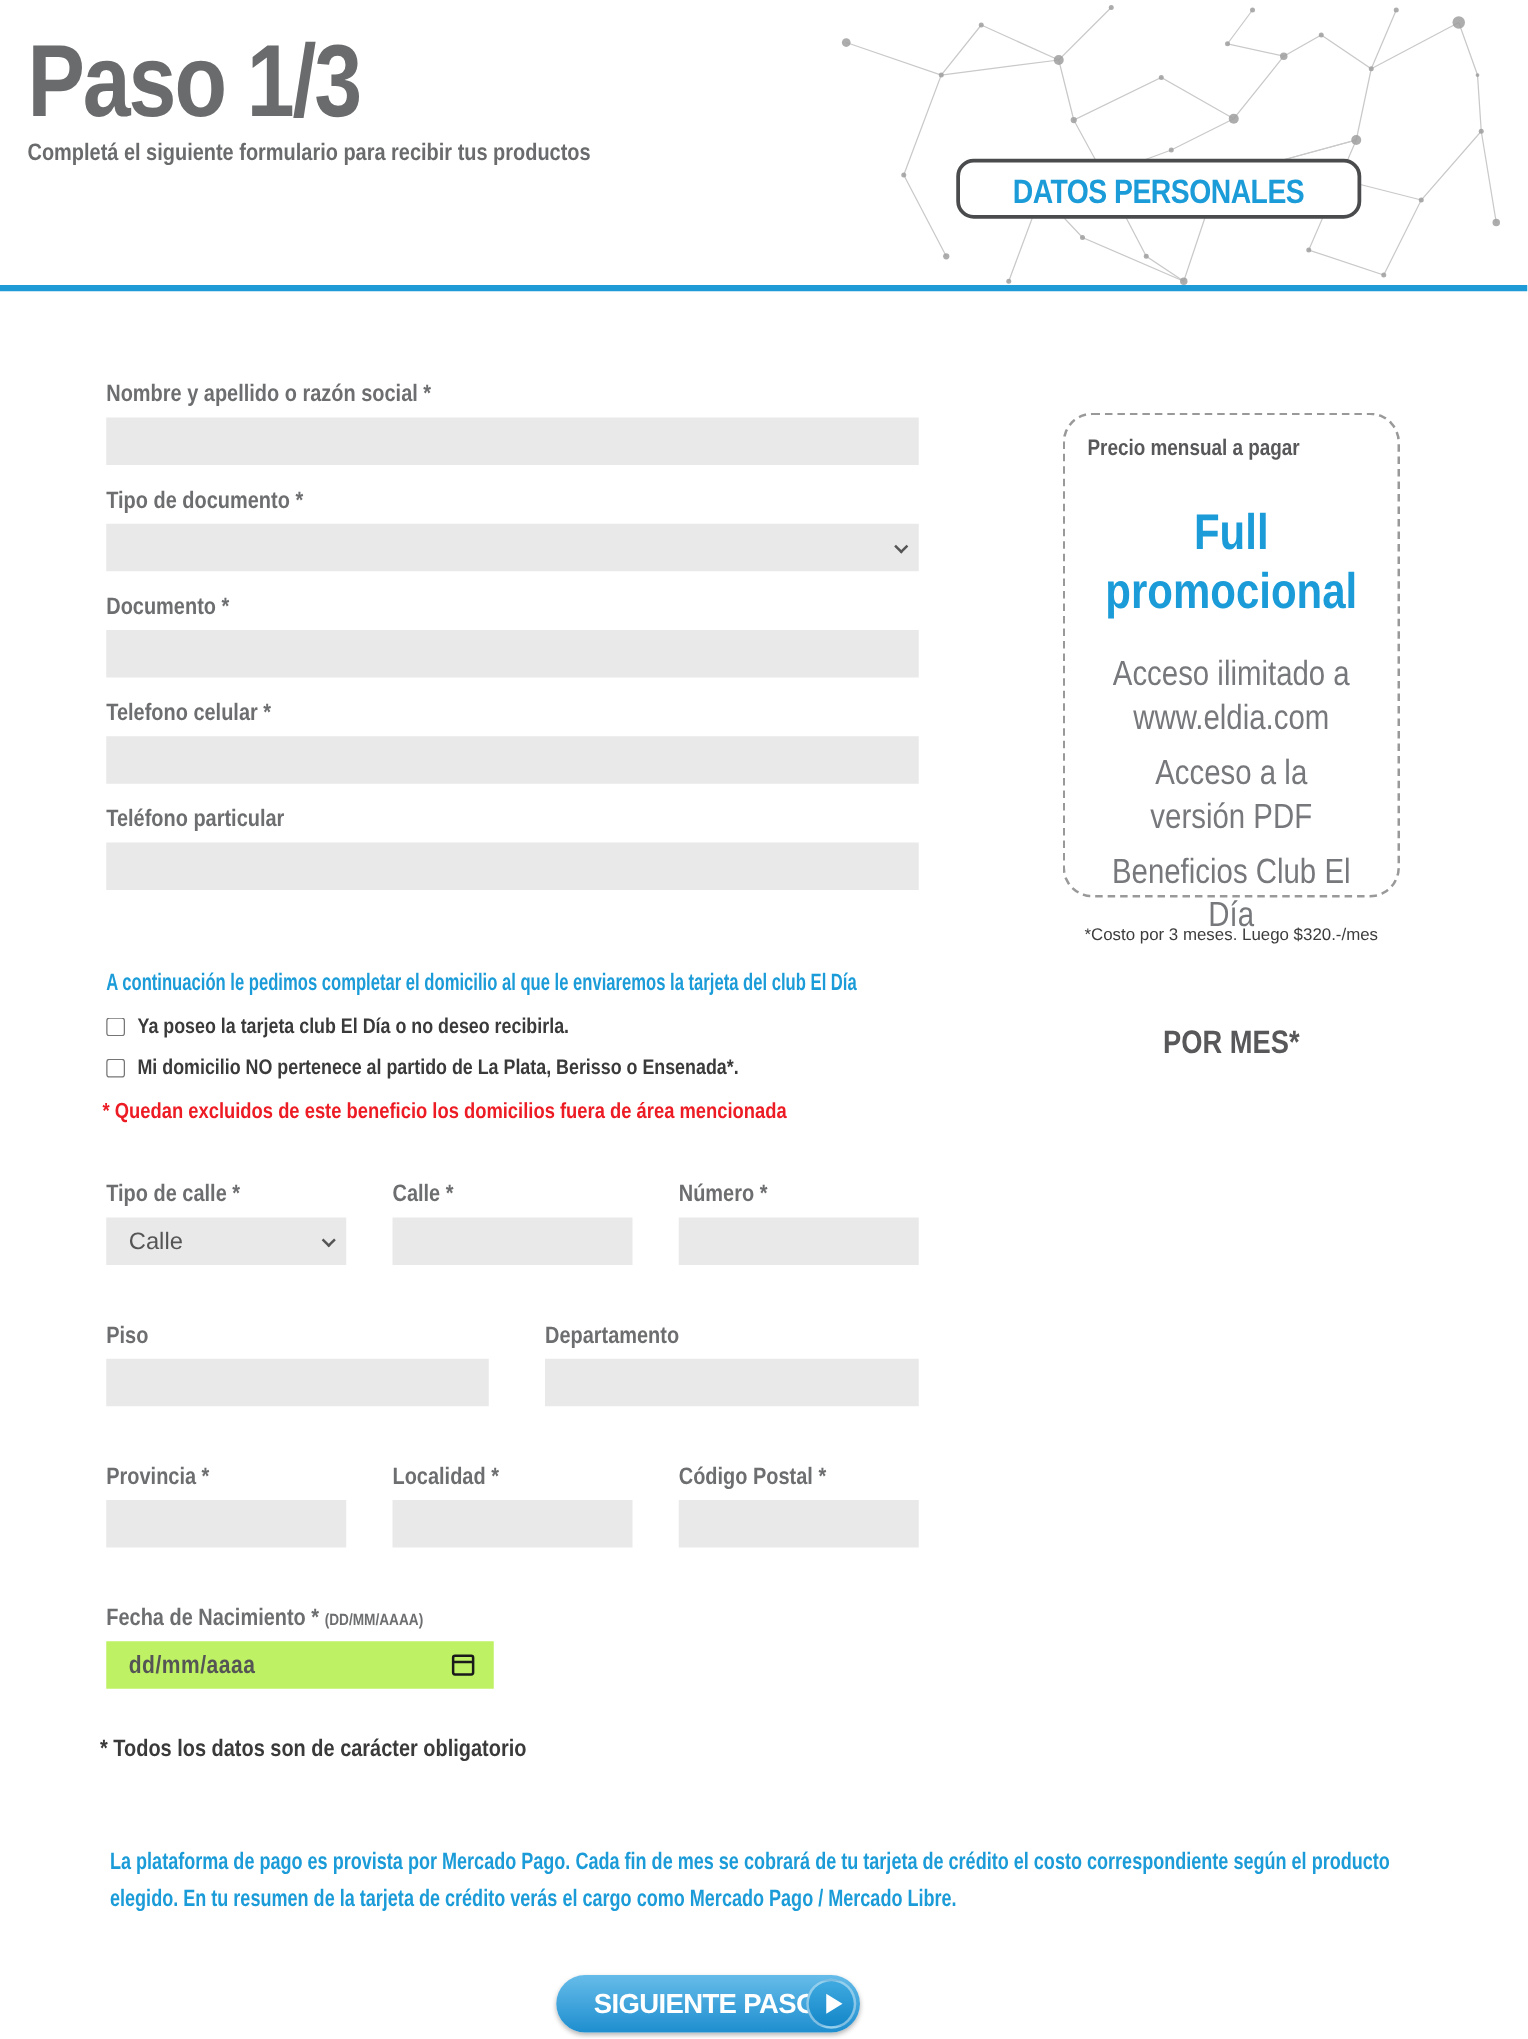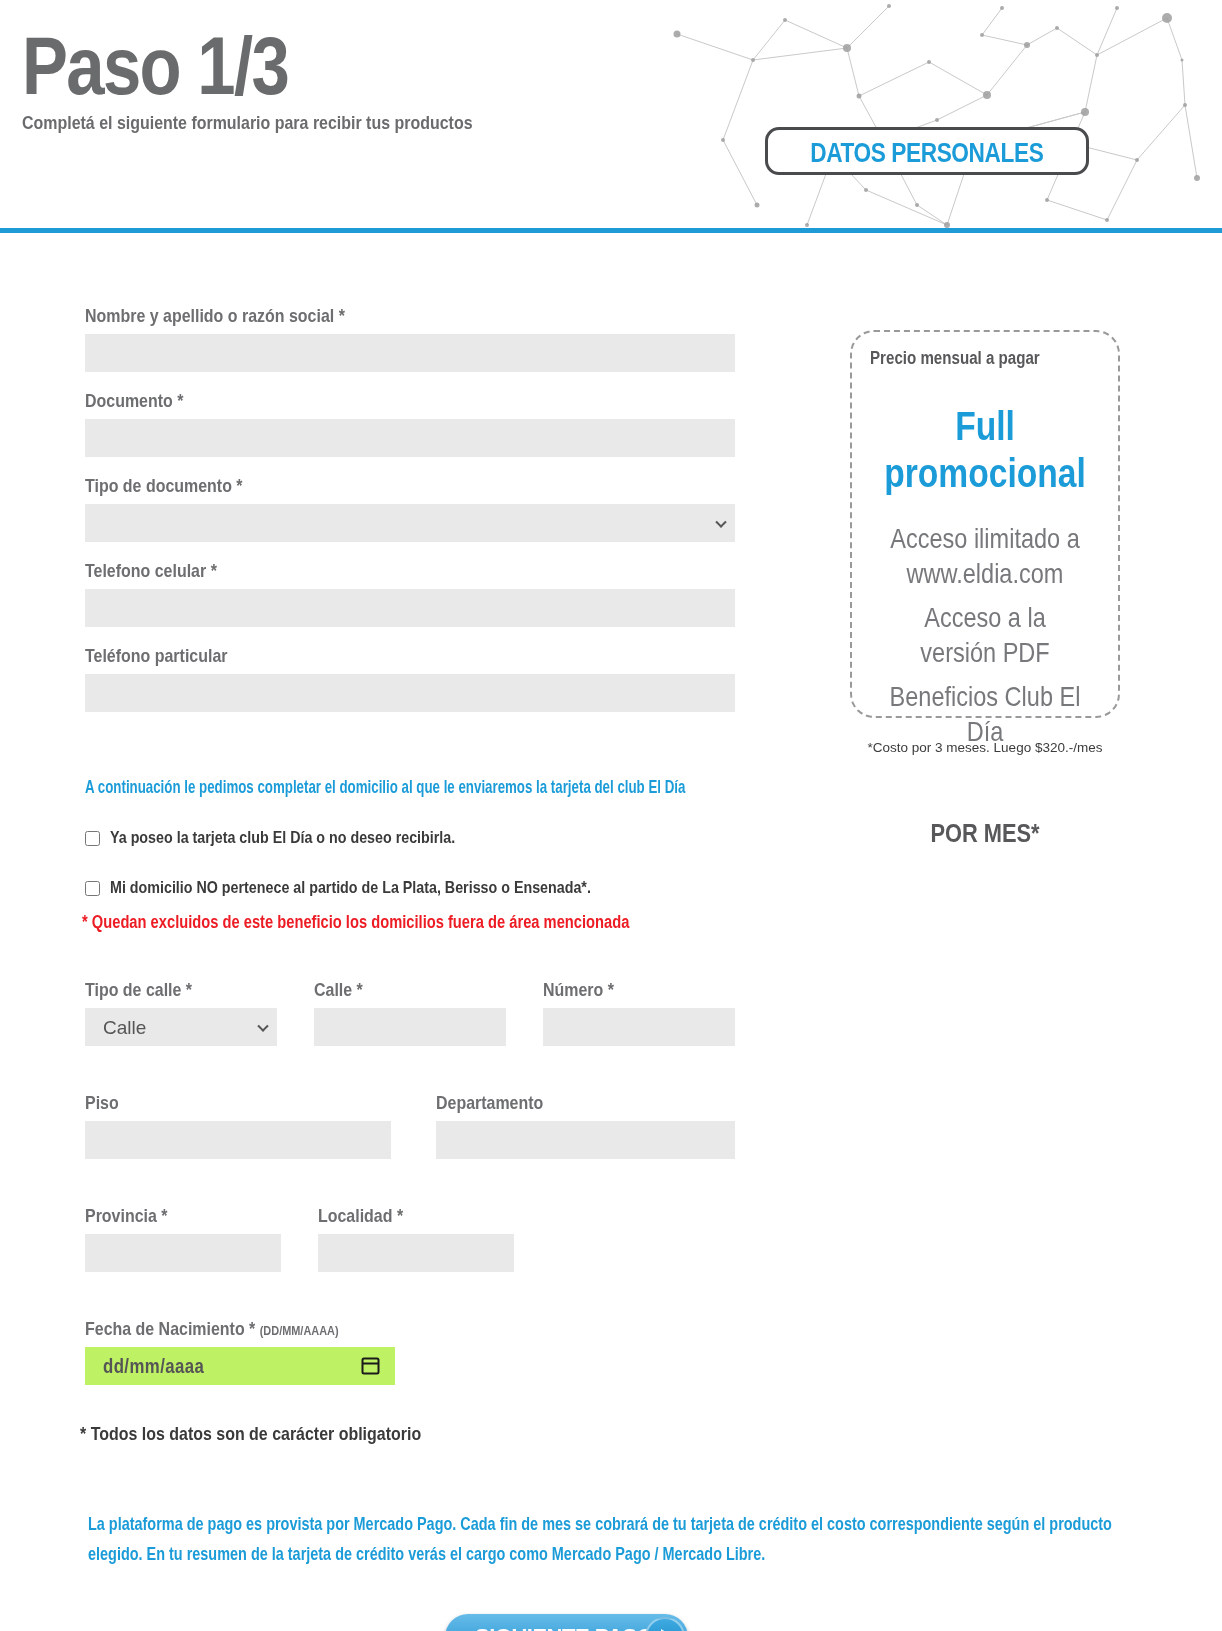--- a/index.html
+++ b/index.html
@@ -71,21 +71,21 @@
     line-height:1;
   }
   .pp-period { font-size:26px; font-weight:bold; color:#58585a; margin-top:2px; }
   .pp-footnote { margin-top:22px; text-align:center; font-size:13.5px; color:#3c3c3c; }
 
   
   .addr-heading {
     margin-top:64px; font-size:19px; font-weight:bold; color:#1b9cd8;
     white-space:nowrap; width:930px; transform:scaleX(.70); transform-origin:0 50%;
   }
-  .cbrow { margin-top:30px; display:flex; align-items:center; }
+  .cbrow { margin-top:13px; display:flex; align-items:center; }
   .cbrow input { width:15px; height:15px; margin-right:10px; flex:none; }
   .cbrow span { font-size:17px; font-weight:bold; color:#3a3a3a; white-space:nowrap; }
   .red-note {
     margin-top:14px; font-size:17.5px; font-weight:bold; color:#ed1c24;
     white-space:nowrap; margin-left:-3px;
   }
 
   .row { display:flex; margin-top:46px; }
   .col-s { width:196px; margin-right:37px; }
   .col-s:last-child { margin-right:0; }
@@ -204,30 +204,30 @@
   </div>
 
   <div class="form-col">
 
     <div class="group">
       <label class="flabel"><span class="cx">Nombre y apellido o razón social *</span></label>
       <input type="text" style="">
     </div>
 
     <div class="group">
-      <label class="flabel"><span class="cx">Documento *</span></label>
-      <input type="text" style="">
-    </div>
-
-    <div class="group">
       <label class="flabel"><span class="cx">Tipo de documento *</span></label>
       <div class="selectwrap">
         <select><option></option></select>
         <span class="chev"></span>
       </div>
+    </div>
+
+    <div class="group">
+      <label class="flabel"><span class="cx">Documento *</span></label>
+      <input type="text" style="">
     </div>
 
     <div class="group">
       <label class="flabel"><span class="cx">Telefono celular *</span></label>
       <input type="text" style="">
     </div>
 
     <div class="group">
       <label class="flabel"><span class="cx">Teléfono particular</span></label>
       <input type="text" style="">
@@ -275,20 +275,24 @@
       </div>
     </div>
 
     <div class="row">
       <div class="col-s">
         <label class="flabel"><span class="cx">Provincia *</span></label>
         <input type="text" style="">
       </div>
       <div class="col-s">
         <label class="flabel"><span class="cx">Localidad *</span></label>
+        <input type="text" style="">
+      </div>
+      <div class="col-s">
+        <label class="flabel"><span class="cx">Código Postal *</span></label>
         <input type="text" style="">
       </div>
     </div>
 
     <div class="row">
       <div class="col-m">
         <label class="flabel">
           <span class="cx"><span>Fecha de Nacimiento *</span>&nbsp;<span class="hint">(DD/MM/AAAA)</span></span>
         </label>
         <div class="datebox">

